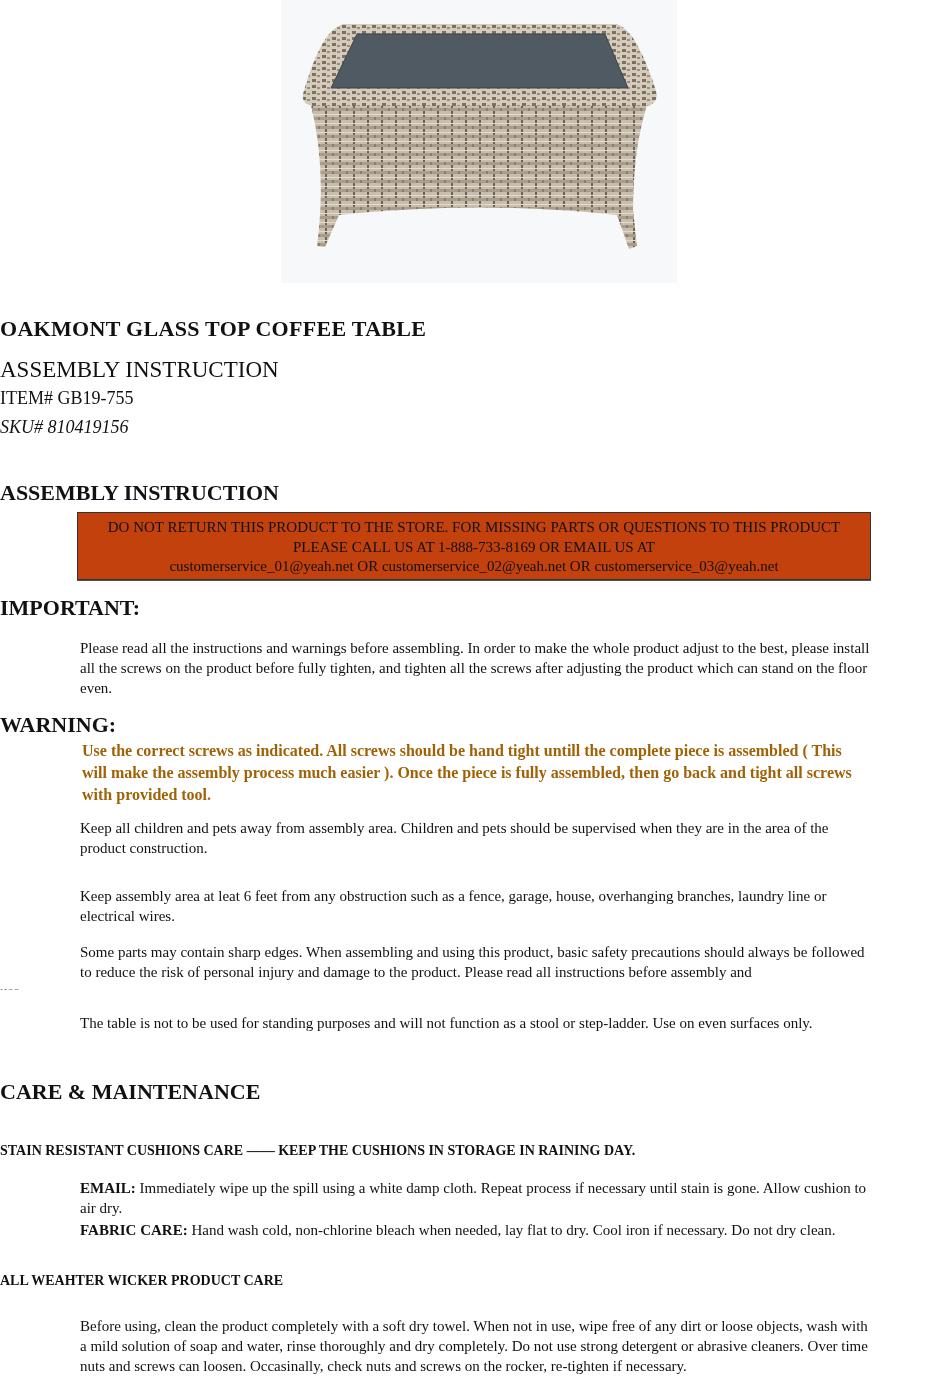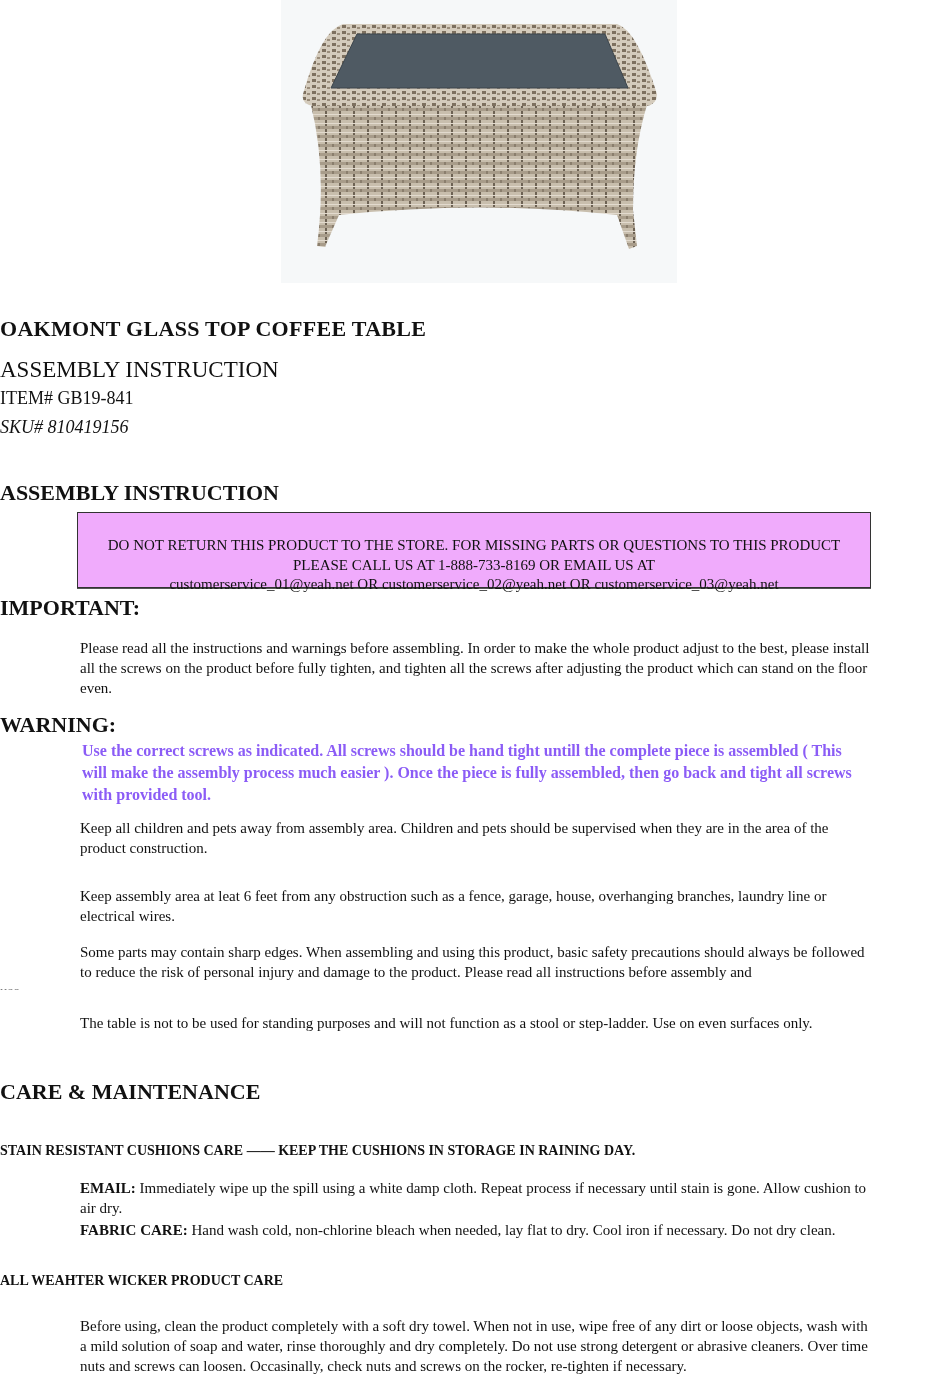--- a/index.html
+++ b/index.html
@@ -11,30 +11,30 @@
   .product-photo {
     position: absolute; left: 281px; top: 0; width: 396px; height: 283px;
     background: #f6f8f9;
   }
   .title { top: 316px; font-size: 22px; font-weight: bold; letter-spacing: 0.3px; }
   .subtitle { top: 357px; font-size: 23px; }
   .item-no { top: 388px; font-size: 18px; }
   .sku-no { top: 417px; font-size: 18px; font-style: italic; }
   .h-assembly { top: 480px; font-size: 22px; font-weight: bold; }
   .notice {
-    position: absolute; left: 77px; top: 512px; width: 794px; height: 76px;
-    background: #f0abfc; border: 1px solid #333; box-shadow: 0 1px 0 #555;
-    text-align: center; font-size: 15px; line-height: 19.5px; padding-top: 23px; box-sizing: border-box;
+    position: absolute; left: 77px; top: 512px; width: 794px; height: 68px;
+    background: #c2410c; border: 1px solid #333; box-shadow: 0 1px 0 #555;
+    text-align: center; font-size: 15px; line-height: 19.5px; padding-top: 5px; box-sizing: border-box;
   }
   .h-important { top: 595px; font-size: 22px; font-weight: bold; }
   .para { font-size: 15px; line-height: 20px; padding: 0 80px; box-sizing: border-box; }
   .p-important { top: 638px; }
   .h-warning { top: 712px; font-size: 22px; font-weight: bold; }
   .warning-text {
-    top: 740px; font-size: 16px; line-height: 22px; font-weight: bold; color: #8b5cf6;
+    top: 740px; font-size: 16px; line-height: 22px; font-weight: bold; color: #a16207;
     padding: 0 82px; box-sizing: border-box;
   }
   .p-children { top: 818px; }
   .p-area { top: 886px; }
   .p-edges { top: 942px; height: 44px; overflow: hidden; }
   .p-edges-tail { top: 984px; font-size: 15px; height: 6px; overflow: hidden; line-height: 15px; color:#777;}
   .p-table { top: 1013px; }
   .h-care { top: 1079px; font-size: 22px; font-weight: bold; }
   .sub-stain { top: 1143px; font-size: 14px; font-weight: bold; }
   .p-spills { top: 1178px; }
@@ -67,21 +67,21 @@
 
     <path d="M22 94 Q40 30 62 24 L336 24 Q356 30 376 94 Q376 104 366 106 L32 106 Q20 104 22 94 Z" fill="url(#rim)"></path>
 
     <path d="M50 88 L76 34 L324 34 L347 88 Z" fill="#4f5a63"></path>
     <path d="M50 88 L76 34 L324 34 L347 88 Z" fill="none" stroke="#3c454c" stroke-width="1"></path>
   </svg>
 </div>
 
 <div class="abs title">OAKMONT GLASS TOP COFFEE TABLE</div>
 <div class="abs subtitle">ASSEMBLY INSTRUCTION</div>
-<div class="abs item-no">ITEM# GB19-841</div>
+<div class="abs item-no">ITEM# GB19-755</div>
 <div class="abs sku-no">SKU# 810419156</div>
 
 <div class="abs h-assembly">ASSEMBLY INSTRUCTION</div>
 <div class="notice">
   <div>DO NOT RETURN THIS PRODUCT TO THE STORE. FOR MISSING PARTS OR QUESTIONS TO THIS PRODUCT</div>
   <div>PLEASE CALL US AT 1-888-733-8169 OR EMAIL US AT</div>
   <div>customerservice_01@yeah.net OR customerservice_02@yeah.net OR customerservice_03@yeah.net</div>
 </div>
 
 <div class="abs h-important">IMPORTANT:</div>

